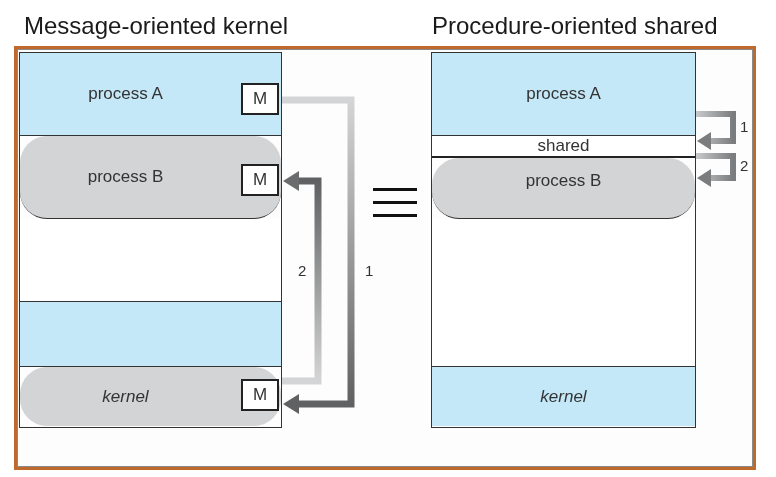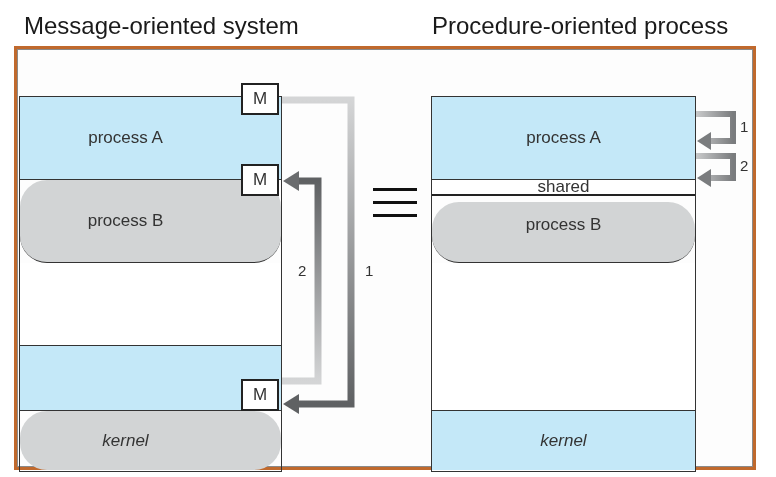--- a/index.html
+++ b/index.html
@@ -1,36 +1,36 @@
 <!DOCTYPE html>
 <html><head>
 <meta charset="utf-8">
 <style>
   html, body { margin:0; padding:0; background:#ffffff; }
   body { width:776px; height:477px; position:relative; overflow:hidden; font-family:"Liberation Sans", sans-serif; color:#222; }
   .title { position:absolute; top:12px; font-size:24px; color:#1a1a1a; white-space:nowrap; }
   #title-left { left:24px; }
   #title-right { left:432px; }
   .frame { position:absolute; left:14px; top:46px; width:736px; height:418px; border:3px solid #c0692d; background:#fdfdfd; box-shadow: inset 0 0 0 1px #8a8a8a; }
-  .col { position:absolute; border:1.5px solid #333; box-sizing:border-box;margin-top:44px; }
+  .col { position:absolute; border:1.5px solid #333; box-sizing:border-box; }
   .seg { position:absolute; left:0; right:0; box-sizing:border-box; border-bottom:1.5px solid #333; display:flex; justify-content:center; font-size:17px; color:#333; }
   .seg.last { border-bottom:none;font-style:italic; }
   .blue { background:#c4e8f8; }
   .gray { background:#d2d4d5;border-radius:27px; }
   .white { background:#ffffff; }
   .mbox { position:absolute; width:38px; height:32px; border:2px solid #222; background:#fff; box-sizing:border-box; display:flex; align-items:center; justify-content:center; font-size:17px; color:#333; }
   .num { position:absolute; font-size:15px; color:#333; }
   .eq { position:absolute; left:373px; width:44px; height:3px; background:#111; }
   svg { position:absolute; left:0; top:0; }
 </style>
 </head>
 <body>
 
-<div class="title" id="title-left">Message-oriented system</div>
-<div class="title" id="title-right">Procedure-oriented process</div>
+<div class="title" id="title-left">Message-oriented kernel</div>
+<div class="title" id="title-right">Procedure-oriented shared</div>
 
 <div class="frame"></div>
 
 <div class="col" style="left:19px; top:52px; width:263px; height:376px;">
   <div class="seg blue" style="top:0; height:83px; align-items:center;">
     <span style="margin-left:-50px;">process A</span>
   </div>
   <div class="seg gray" style="top:83px; height:83px; align-items:center;">
     <span style="margin-left:-50px;">process B</span>
   </div>
@@ -95,21 +95,21 @@
 <div>
   <div class="eq" style="top:188px;"></div>
   <div class="eq" style="top:201px;"></div>
   <div class="eq" style="top:214px;"></div>
 </div>
 
 <div class="col" style="left:431px; top:52px; width:265px; height:376px;">
   <div class="seg blue" style="top:0; height:83px; align-items:center;">
     <span>process A</span>
   </div>
-  <div class="seg white" style="top:83px; height:16px; align-items:center; border-bottom:2.5px solid #222;">
+  <div class="seg white" style="top:83px; height:22px; align-items:center; border-bottom:2.5px solid #222;">
     <span>shared</span>
   </div>
   <div class="seg gray" style="top:105px; height:61px; align-items:flex-start; padding-top:13px;">
     <span>process B</span>
   </div>
   <div class="seg white" style="top:166px; height:148px;"></div>
   <div class="seg blue last" style="top:314px; height:59px; align-items:center;">
     <span>kernel</span>
   </div>
 </div>

